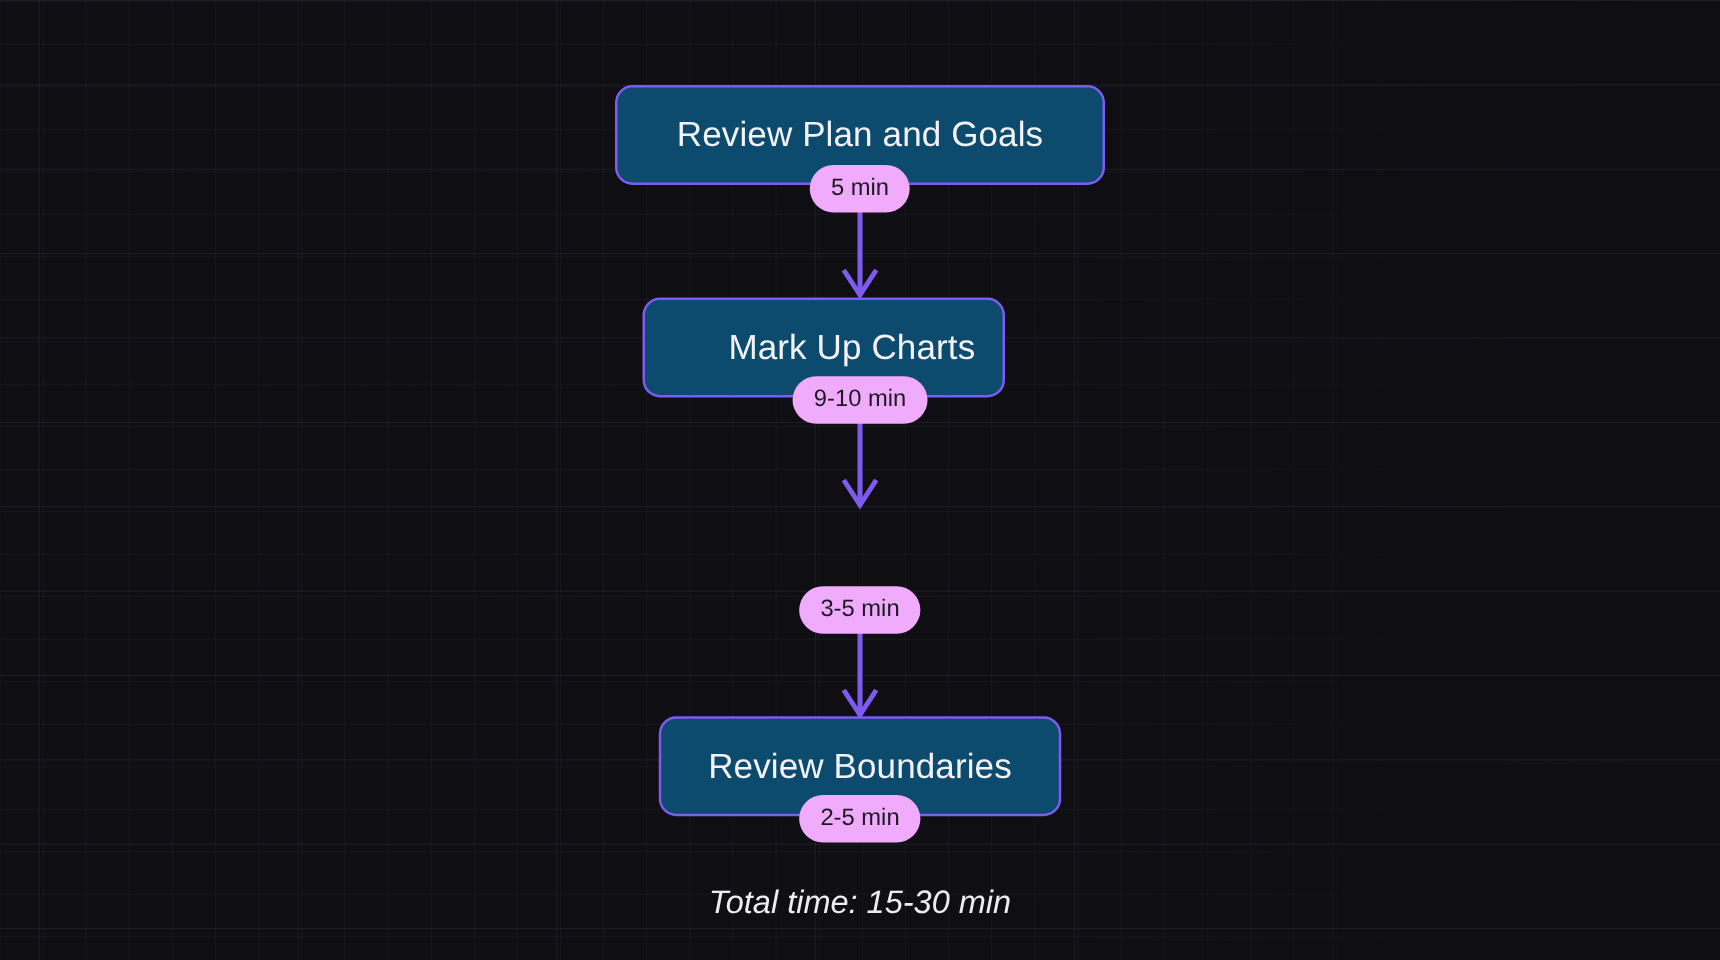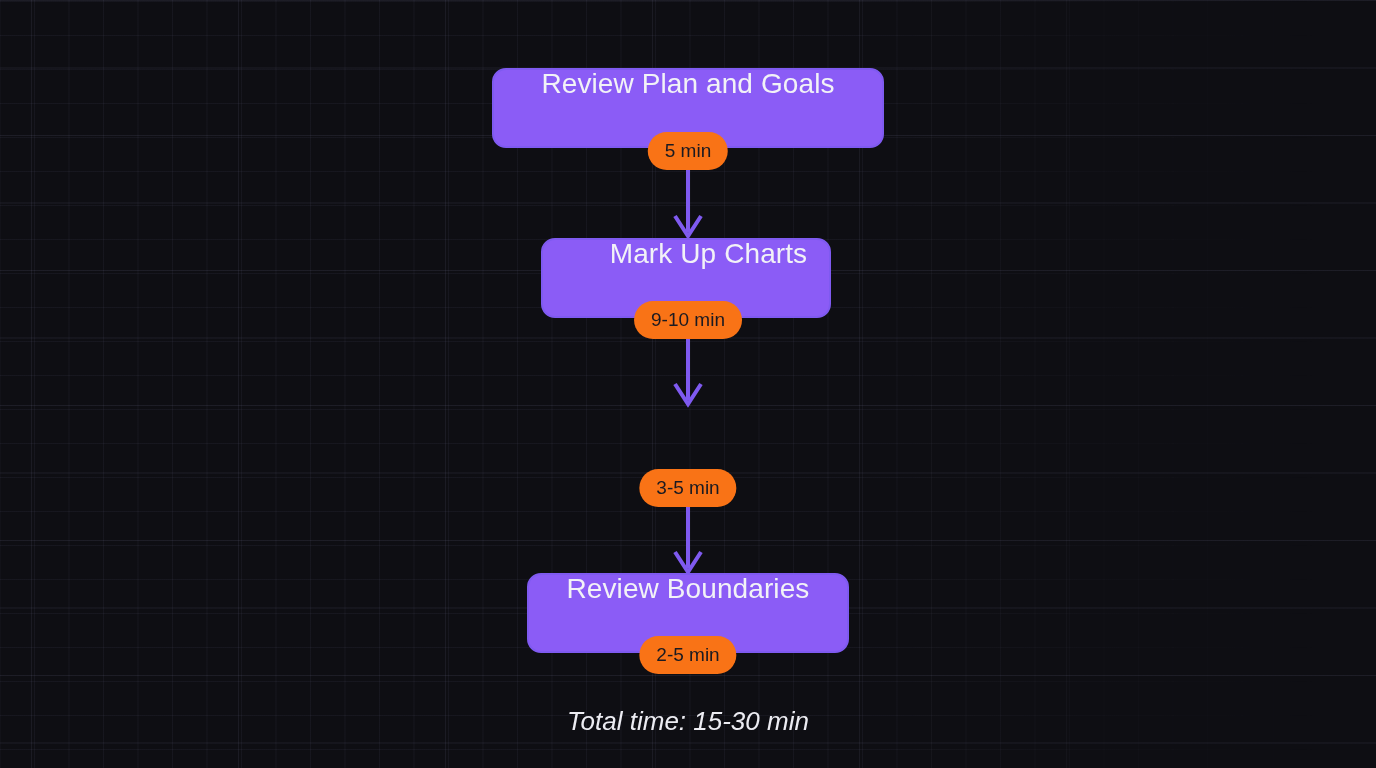--- a/index.html
+++ b/index.html
@@ -59,39 +59,39 @@
     -webkit-mask-image: linear-gradient(to right, rgba(0,0,0,1) 0%, rgba(0,0,0,1) 60%, rgba(0,0,0,0.3) 82%, rgba(0,0,0,0) 97%);
     mask-image: linear-gradient(to right, rgba(0,0,0,1) 0%, rgba(0,0,0,1) 60%, rgba(0,0,0,0.3) 82%, rgba(0,0,0,0) 97%);
   }
 
   
   .node {
     position: absolute;
     box-sizing: border-box;
     border: 2.5px solid #7f5af0;
     border-radius: 14px;
-    background: #8b5cf6;
+    background: #0c4a6e;
     display: flex;
-    align-items: flex-start;
+    align-items: center;
     justify-content: center;
   }
   .node-label {
     color: #f2f2f7;
     font-size: 28px;
     font-weight: 400;
     letter-spacing: 0.1px;
     line-height: 1;
     white-space: nowrap;
   }
 
   
   .badge {
     position: absolute;
     transform: translate(-50%, -50%);
-    background: #f97316;
+    background: #f0abfc;
     color: #1a1a22;
     border-radius: 999px;
     font-size: 19px;
     font-weight: 400;
     line-height: 1;
     padding: 9px 17px 10px 17px;
     white-space: nowrap;
   }
 
   
@@ -129,21 +129,21 @@
 
   <svg class="connector" style="left:688px; top:148px;" width="36" height="92" viewBox="0 0 36 92">
     <line x1="18" y1="0" x2="18" y2="84" stroke="#7f5af0" stroke-width="4"></line>
     <polyline points="5,68 18,88 31,68" fill="none" stroke="#7f5af0" stroke-width="4" stroke-linecap="butt" stroke-linejoin="miter"></polyline>
   </svg>
 
   <div class="badge" style="left:688px; top:151px;">
     <span>5 min</span>
   </div>
 
-  <div class="node" style="left:541px; top:238px; width:290px; height:80px;padding-left:45px;">
+  <div class="node" style="left:514px; top:238px; width:290px; height:80px;padding-left:45px;">
     <span class="node-label">Mark Up Charts</span>
   </div>
 
   <svg class="connector" style="left:688px; top:318px;" width="36" height="90" viewBox="0 0 36 90">
     <line x1="18" y1="0" x2="18" y2="82" stroke="#7f5af0" stroke-width="4"></line>
     <polyline points="5,66 18,86 31,66" fill="none" stroke="#7f5af0" stroke-width="4" stroke-linecap="butt" stroke-linejoin="miter"></polyline>
   </svg>
 
   <div class="badge" style="left:688px; top:320px;">
     <span>9-10 min</span>

